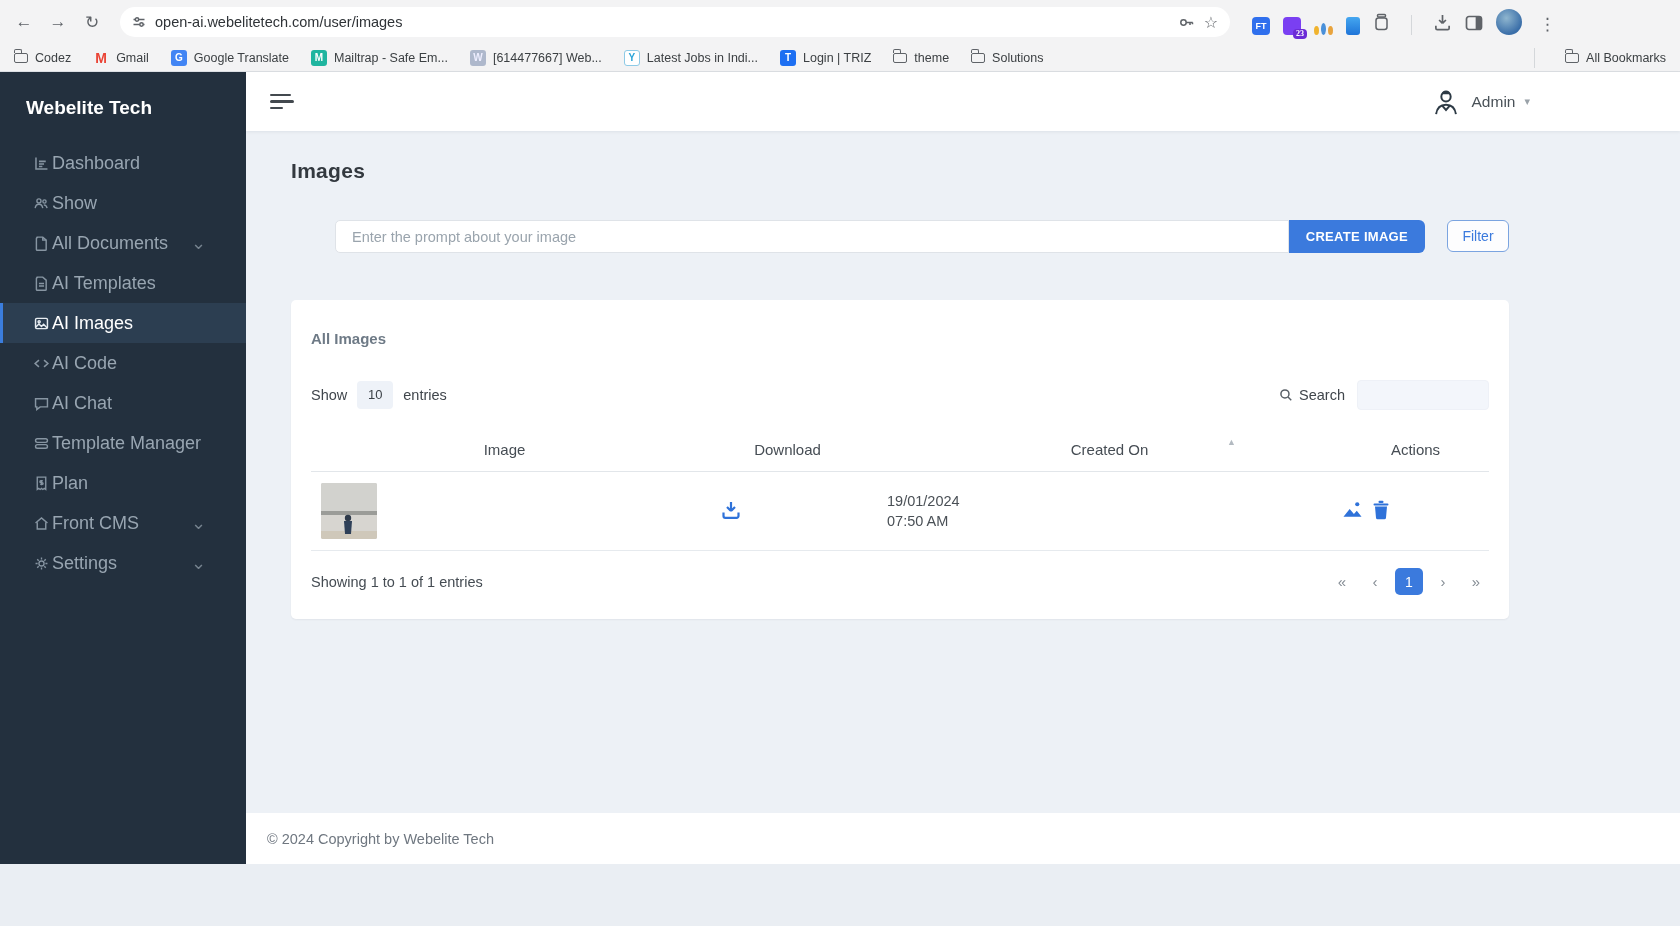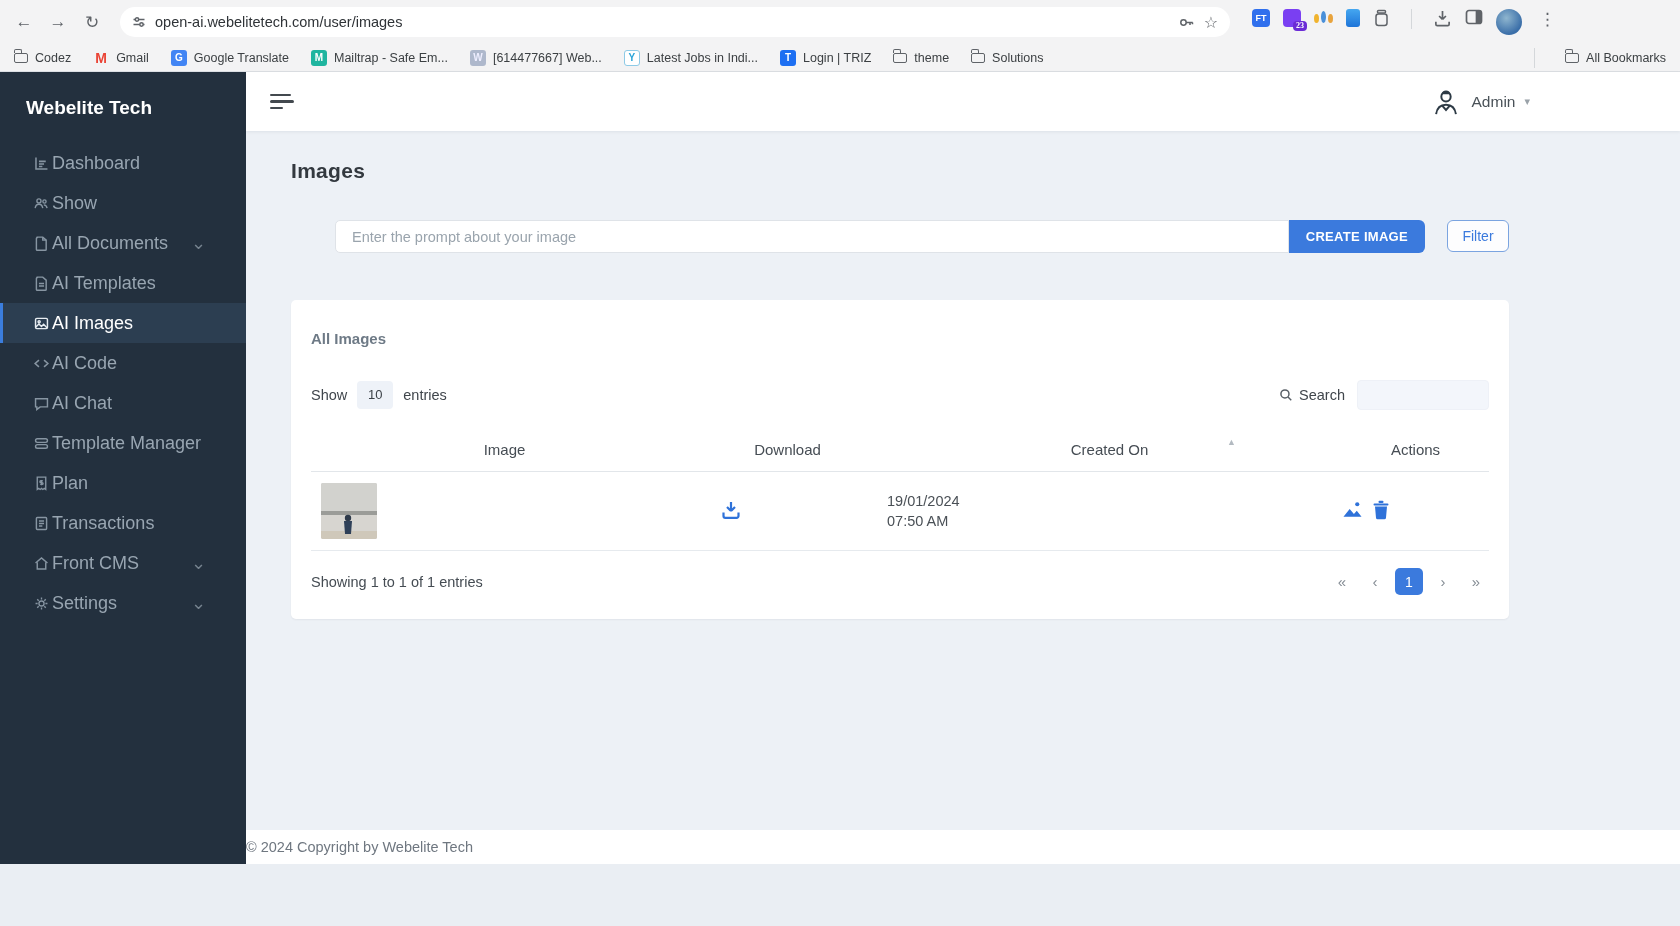--- a/index.html
+++ b/index.html
@@ -9,21 +9,21 @@
   
   .chrome { background:#f3f3f4; }
   .toolbar { height:44px; display:flex; align-items:center; padding:0 10px; gap:6px; }
   .nav-btn { width:28px; height:28px; border-radius:50%; display:flex; align-items:center;
     justify-content:center; font-size:17px; color:#5f6368; cursor:pointer; }
   .url-pill { flex:0 0 1110px; height:30px; background:#ffffff; border-radius:15px;
     display:flex; align-items:center; padding:0 12px; gap:9px; margin-left:8px; }
   .url-text { font-size:14.5px; color:#2f3337; flex:1; }
   .pill-icon { display:flex; align-items:center; color:#5f6368; }
   .star { font-size:16px; color:#5f6368; }
-  .ext-zone { display:flex; align-items:flex-start; gap:13px; margin-left:16px; }
+  .ext-zone { display:flex; align-items:flex-end; gap:13px; margin-left:16px; }
   .fav, .ext-chip { width:18px; height:18px; border-radius:4px; color:#fff; font-weight:bold;
     font-size:9px; line-height:18px; text-align:center; position:relative; }
   .ext-badge { position:absolute; right:-6px; bottom:-4px; background:#6b2bd6; color:#fff;
     font-size:8px; font-weight:bold; border-radius:4px; padding:1px 3px; line-height:1;font-family:Liberation Serif, serif; }
   .tri-dots { display:flex; gap:2px; align-items:flex-end; height:14px; }
   .tri-dots i { width:5px; border-radius:50%; background:#f0b32e; height:9px; display:block; }
   .tri-dots i:nth-child(2){ background:#4a90d9; height:12px; }
   .tri-dots i:nth-child(3){ background:#e8a33d; height:9px; }
   .vdiv { width:1px; height:20px; background:#d4d7da; margin:0 8px; }
   .avatar-mini { width:26px; height:26px; border-radius:50%;
@@ -114,22 +114,22 @@
 
   .table-footer { display:flex; align-items:center; margin-top:17px; }
   .summary { font-size:14.5px; color:#454c53; }
   .pager { margin-left:auto; display:flex; align-items:center; gap:7px; }
   .pg { min-width:26px; height:27px; display:flex; align-items:center; justify-content:center;
     color:#848c94; font-size:15px; cursor:pointer; border-radius:5px; background:none; border:none;
     font-family:"Liberation Sans", sans-serif; }
   .pg.active { background:#3b7add; color:#ffffff; width:28px; font-size:14px; }
 
   
-  .app-footer { height:34px; background:#ffffff; display:flex; align-items:center;
-    font-size:14.5px; color:#6f7780; }
+  .app-footer { height:51px; background:#ffffff; display:flex; align-items:center;
+    padding-left:21px; font-size:14.5px; color:#6f7780; }
   .below-strip { height:62px; background:#eaeef3; }
 </style>
 </head>
 <body>
 
 <div class="chrome">
   <div class="toolbar">
     <div class="nav-btn">←</div>
     <div class="nav-btn">→</div>
     <div class="nav-btn">↻</div>
@@ -296,27 +296,20 @@
               <rect x="3" y="11.3" width="14" height="4.2" rx="2.1"></rect>
           </svg>
           <span class="lbl">Template Manager</span>
         </div>
         <div class="snav-item">
           <svg width="17" height="17" viewBox="0 0 20 20" fill="none" stroke-width="1.6">
             <path d="M5 2.5h10V17l-1.7-1.2L11.6 17l-1.6-1.2L8.4 17l-1.7-1.2L5 17z"></path>
               <path d="M10 6v6M8.5 11h2.3a1 1 0 0 0 0-2.1H9.2a1 1 0 0 1 0-2.1H11.5"></path>
           </svg>
           <span class="lbl">Plan</span>
-        </div>
-        <div class="snav-item">
-          <svg width="17" height="17" viewBox="0 0 20 20" fill="none" stroke-width="1.7">
-            <rect x="4" y="3" width="12" height="14" rx="1"></rect>
-              <path d="M7 7h6M7 10h6M7 13h4"></path>
-          </svg>
-          <span class="lbl">Transactions</span>
         </div>
         <div class="snav-item">
           <svg width="17" height="17" viewBox="0 0 20 20" fill="none" stroke-width="1.7">
             <path d="M3 9.5L10 3.5l7 6"></path>
               <path d="M5 8.5V16.5h10V8.5"></path>
           </svg>
           <span class="lbl">Front CMS</span>
           <span class="chev">⌄</span>
         </div>
         <div class="snav-item">

